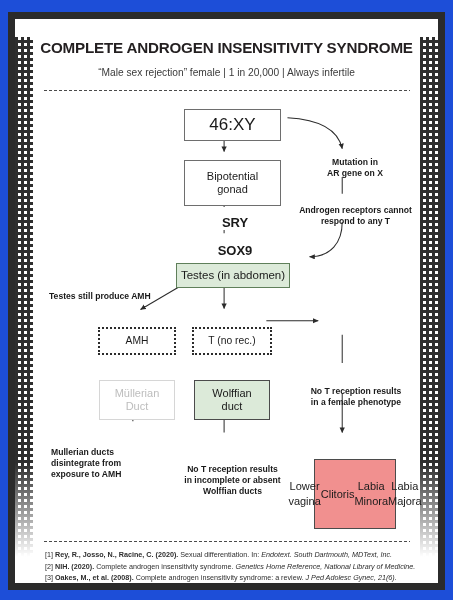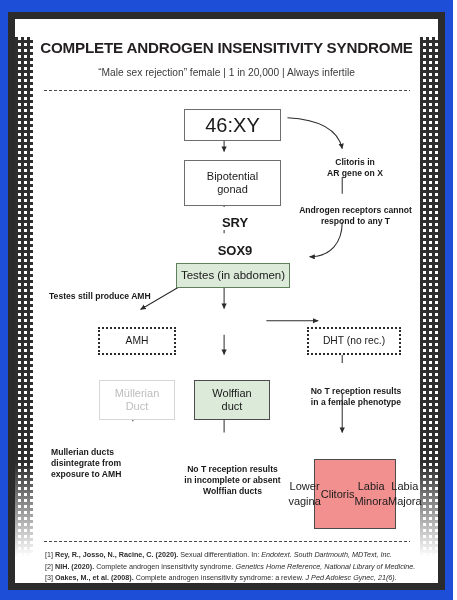--- a/index.html
+++ b/index.html
@@ -84,21 +84,21 @@
   .box{
     position:absolute;
     box-sizing:border-box;
     display:flex;align-items:center;justify-content:center;
     text-align:center;
     background:#ffffff;
     border:1px solid #6e6e6e;
     color:#1a1a1a;
     line-height:1.15;
   }
-  .box.big{font-size:20px;}
+  .box.big{font-size:17px;}
   .box.norm{font-size:11px;text-align:center;}
   .box.dotted{border:2px dotted #2b2b2b;font-size:10.3px;}
   .box.green{background:#dcead9;border:1px solid #5f7f5a;}
   .box.faded{border:1px solid #d6d6d6;color:#bdbdbd;}
   .box.pink{
     background:#f1908f;border:1.5px solid #4b4b4b;
     font-size:11px;line-height:1.32;color:#1b1b1b;
   }
 
   .note{
@@ -194,27 +194,27 @@
         <div class="box norm" style="left:151px;top:141px;width:97px;height:46px;white-space:pre-line;">Bipotential
 gonad</div>
 
         <div class="glabel" style="left:183px;top:196px;width:34px;">SRY</div>
         <div class="glabel" style="left:180px;top:224px;width:40px;">SOX9</div>
 
         <div class="box green norm" style="left:143px;top:244px;width:114px;height:25px;font-size:11.5px;">Testes (in abdomen)</div>
 
         <div class="note" style="left:16px;top:272px;width:150px;text-align:left;">Testes still produce AMH</div>
 
-        <div class="note" style="left:262px;top:138px;width:120px;white-space:pre-line;">Clitoris in
+        <div class="note" style="left:262px;top:138px;width:120px;white-space:pre-line;">Mutation in
 AR gene on X</div>
         <div class="note" style="left:245px;top:186px;width:155px;white-space:pre-line;">Androgen receptors cannot
 respond to any T</div>
 
         <div class="box dotted" style="left:65px;top:308px;width:78px;height:28px;">AMH</div>
-        <div class="box dotted" style="left:274px;top:308px;width:94px;height:28px;">DHT (no rec.)</div>
+        <div class="box dotted" style="left:159px;top:308px;width:80px;height:28px;">T (no rec.)</div>
 
         <div class="box faded norm" style="left:66px;top:361px;width:76px;height:40px;white-space:pre-line;">Müllerian
 Duct</div>
 
         <div class="box green norm" style="left:161px;top:361px;width:76px;height:40px;white-space:pre-line;border:1.5px solid #4b4b4b;">Wolffian
 duct</div>
 
         <div class="note" style="left:253px;top:367px;width:140px;white-space:pre-line;">No T reception results
 in a female phenotype</div>
 

